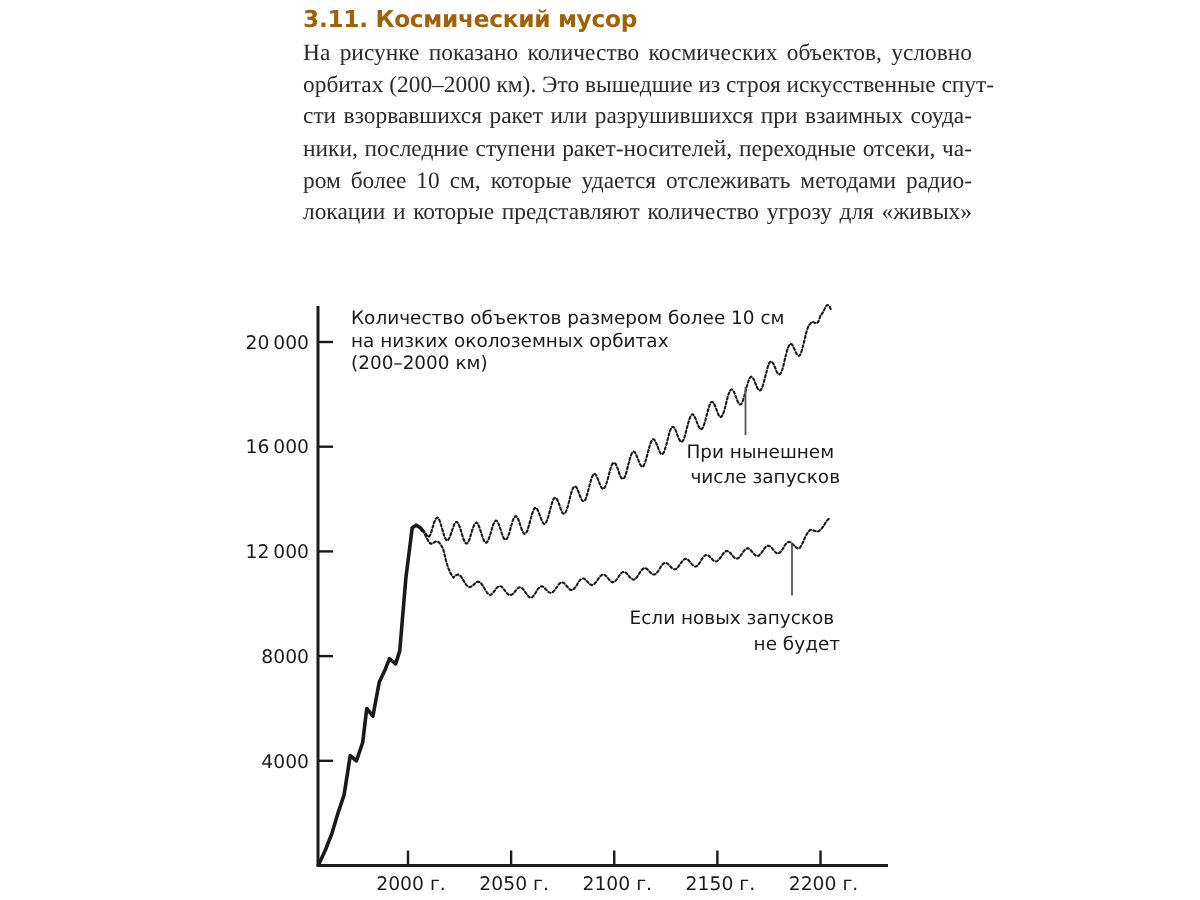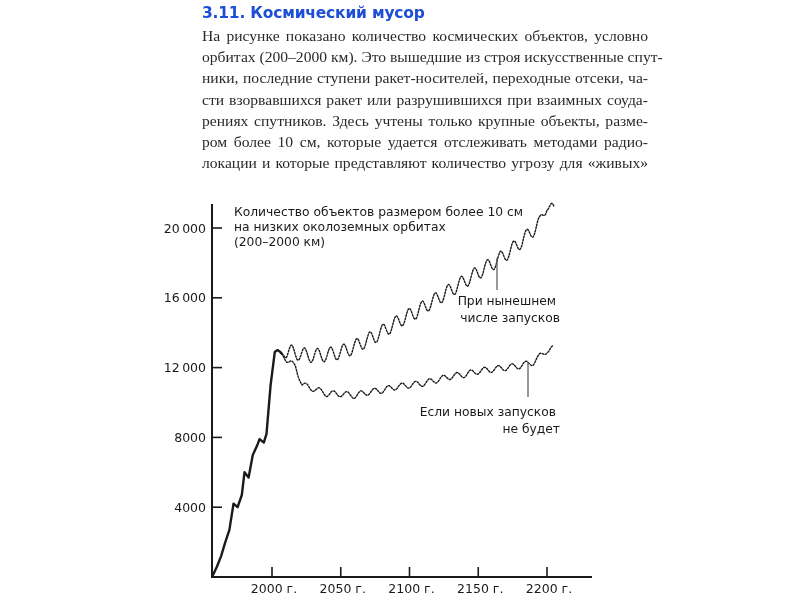--- a/index.html
+++ b/index.html
@@ -1,35 +1,34 @@
 <!DOCTYPE html>
 <html><head>
 <meta charset="utf-8">
 <style>
   html, body { margin: 0; padding: 0; background: #ffffff; }
   body { width: 800px; height: 600px; position: relative; overflow: hidden; font-family: "DejaVu Serif", serif; color: #222; }
-  .heading { position: absolute; left: 202px; top: 4px; font-family: "DejaVu Sans", sans-serif; font-weight: bold; font-size: 15.5px; color: #1d4ed8; letter-spacing: -0.2px; }
+  .heading { position: absolute; left: 202px; top: 4px; font-family: "DejaVu Sans", sans-serif; font-weight: bold; font-size: 15.5px; color: #a16207; letter-spacing: -0.2px; }
   .para { position: absolute; left: 202px; top: 25px; width: 446px; font-family: "Liberation Serif", serif; font-size: 15.6px; line-height: 21.2px; color: #2a2a2a; }
   .para .line { display: block; white-space: nowrap; text-align: justify; text-align-last: justify; }
   .chart { position: absolute; left: 0; top: 0; width: 800px; height: 600px; }
   .tick-label { font-family: "DejaVu Sans", sans-serif; font-size: 12.5px; fill: #1a1a1a; }
   .ann { font-family: "DejaVu Sans", sans-serif; font-size: 12.3px; fill: #1a1a1a; }
   .title { font-family: "DejaVu Sans", sans-serif; font-size: 12.3px; fill: #1a1a1a; }
 </style>
 </head>
 <body>
 
 <div class="heading">3.11. Космический мусор</div>
 
 <div class="para">
   <span class="line">На рисунке показано количество космических объектов, условно</span>
   <span class="line">орбитах (200–2000 км). Это вышедшие из строя искусственные спут-</span>
+  <span class="line">сти взорвавшихся ракет или разрушившихся при взаимных соуда-</span>
   <span class="line">ники, последние ступени ракет-носителей, переходные отсеки, ча-</span>
-  <span class="line">сти взорвавшихся ракет или разрушившихся при взаимных соуда-</span>
-  <span class="line">рениях спутников. Здесь учтены только крупные объекты, разме-</span>
   <span class="line">ром более 10 см, которые удается отслеживать методами радио-</span>
   <span class="line">локации и которые представляют количество угрозу для «живых»</span>
 </div>
 
 <svg class="chart" viewBox="0 0 800 600" width="800" height="600" xmlns="http://www.w3.org/2000/svg">
 
   <line x1="212" y1="204" x2="212" y2="577" stroke="#1a1a1a" stroke-width="2"></line>
   <line x1="211" y1="577" x2="592" y2="577" stroke="#1a1a1a" stroke-width="2"></line>
 
   <g id="y-ticks">

